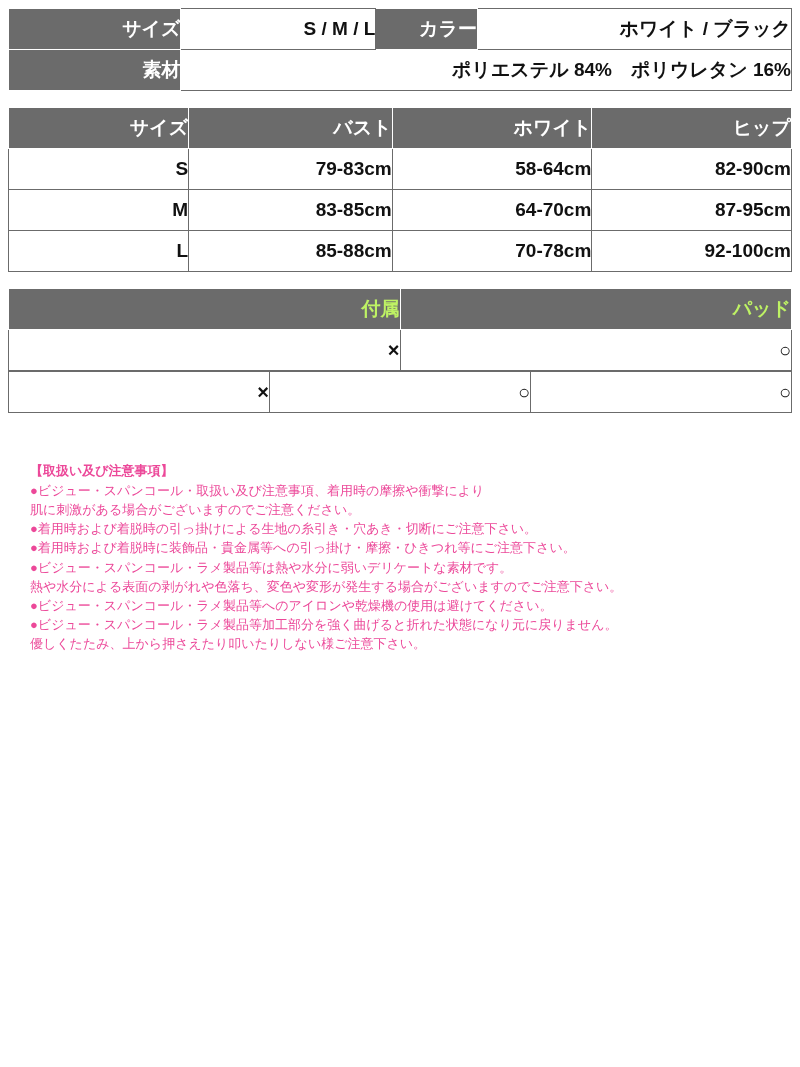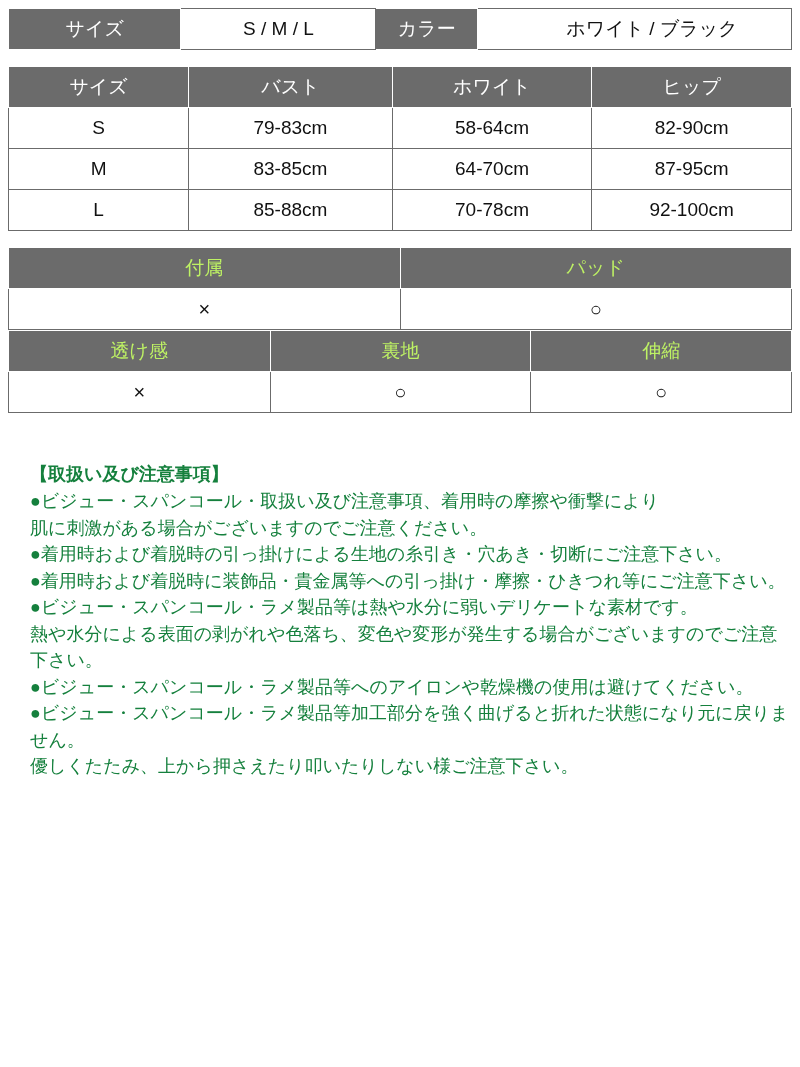--- a/index.html
+++ b/index.html
@@ -21,23 +21,23 @@
     box-sizing: border-box;
     padding: 8px 8px 0 8px;
   }
   table {
     border-collapse: collapse;
     width: 784px;
     table-layout: fixed;
   }
   td, th {
     border: 1px solid #ffffff;
-    text-align: center;
+    text-align: right;
     vertical-align: middle;
-    font-weight: normal;
+    font-weight: bold;
     font-size: 19px;
     padding: 0;
     height: 40px;
   }
   .spec-table td {
     border: 1px solid #ffffff;
   }
   .hdr {
     background: #6b6b6b;
     color: #ffffff;
@@ -102,23 +102,23 @@
     background: #ffffff;
     color: #111111;
     border: 1px solid #6b6b6b;
     height: 40px;
     font-size: 20px;
   }
 
   .notes {
     margin-top: 48px;
     padding-left: 22px;
-    font-size: 18px;
+    font-size: 13px;
     line-height: 1.47;
-    color: #15803d;
+    color: #ec4899;
   }
   .notes-title {
     font-weight: bold;
     margin-bottom: 1px;
   }
   .notes p {
     margin: 0;
     white-space: pre-line;
   }
 </style>
@@ -128,20 +128,24 @@
 <div class="page">
 
   <table class="spec-table">
     <tbody>
       <tr>
         <td class="hdr" style="width:23%">サイズ</td>
         <td class="val" style="width:26%">S / M / L</td>
         <td class="hdr" style="width:13.5%">カラー</td>
         <td class="val" style="width:37.5%">ホワイト / ブラック</td>
       </tr>
+      <tr>
+        <td class="hdr">素材</td>
+        <td class="val" colspan="3">ポリエステル 84%　ポリウレタン 16%</td>
+      </tr>
     </tbody>
   </table>
 
   <table class="size-table">
     <thead>
       <tr>
         <th style="width:23%">サイズ</th>
         <th style="width:26%">バスト</th>
         <th style="width:25.5%">ホワイト</th>
         <th style="width:25.5%">ヒップ</th>
@@ -177,25 +181,20 @@
       </tr>
       <tr>
         <td class="val">×</td>
         <td class="val">○</td>
       </tr>
     </tbody>
   </table>
 
   <table class="attr-table">
     <tbody>
-      <tr>
-        <td class="hdr" style="width:33.4%">透け感</td>
-        <td class="hdr" style="width:33.3%">裏地</td>
-        <td class="hdr" style="width:33.3%">伸縮</td>
-      </tr>
       <tr>
         <td class="val">×</td>
         <td class="val">○</td>
         <td class="val">○</td>
       </tr>
     </tbody>
   </table>
 
   <div class="notes">
     <div class="notes-title">【取扱い及び注意事項】</div>

